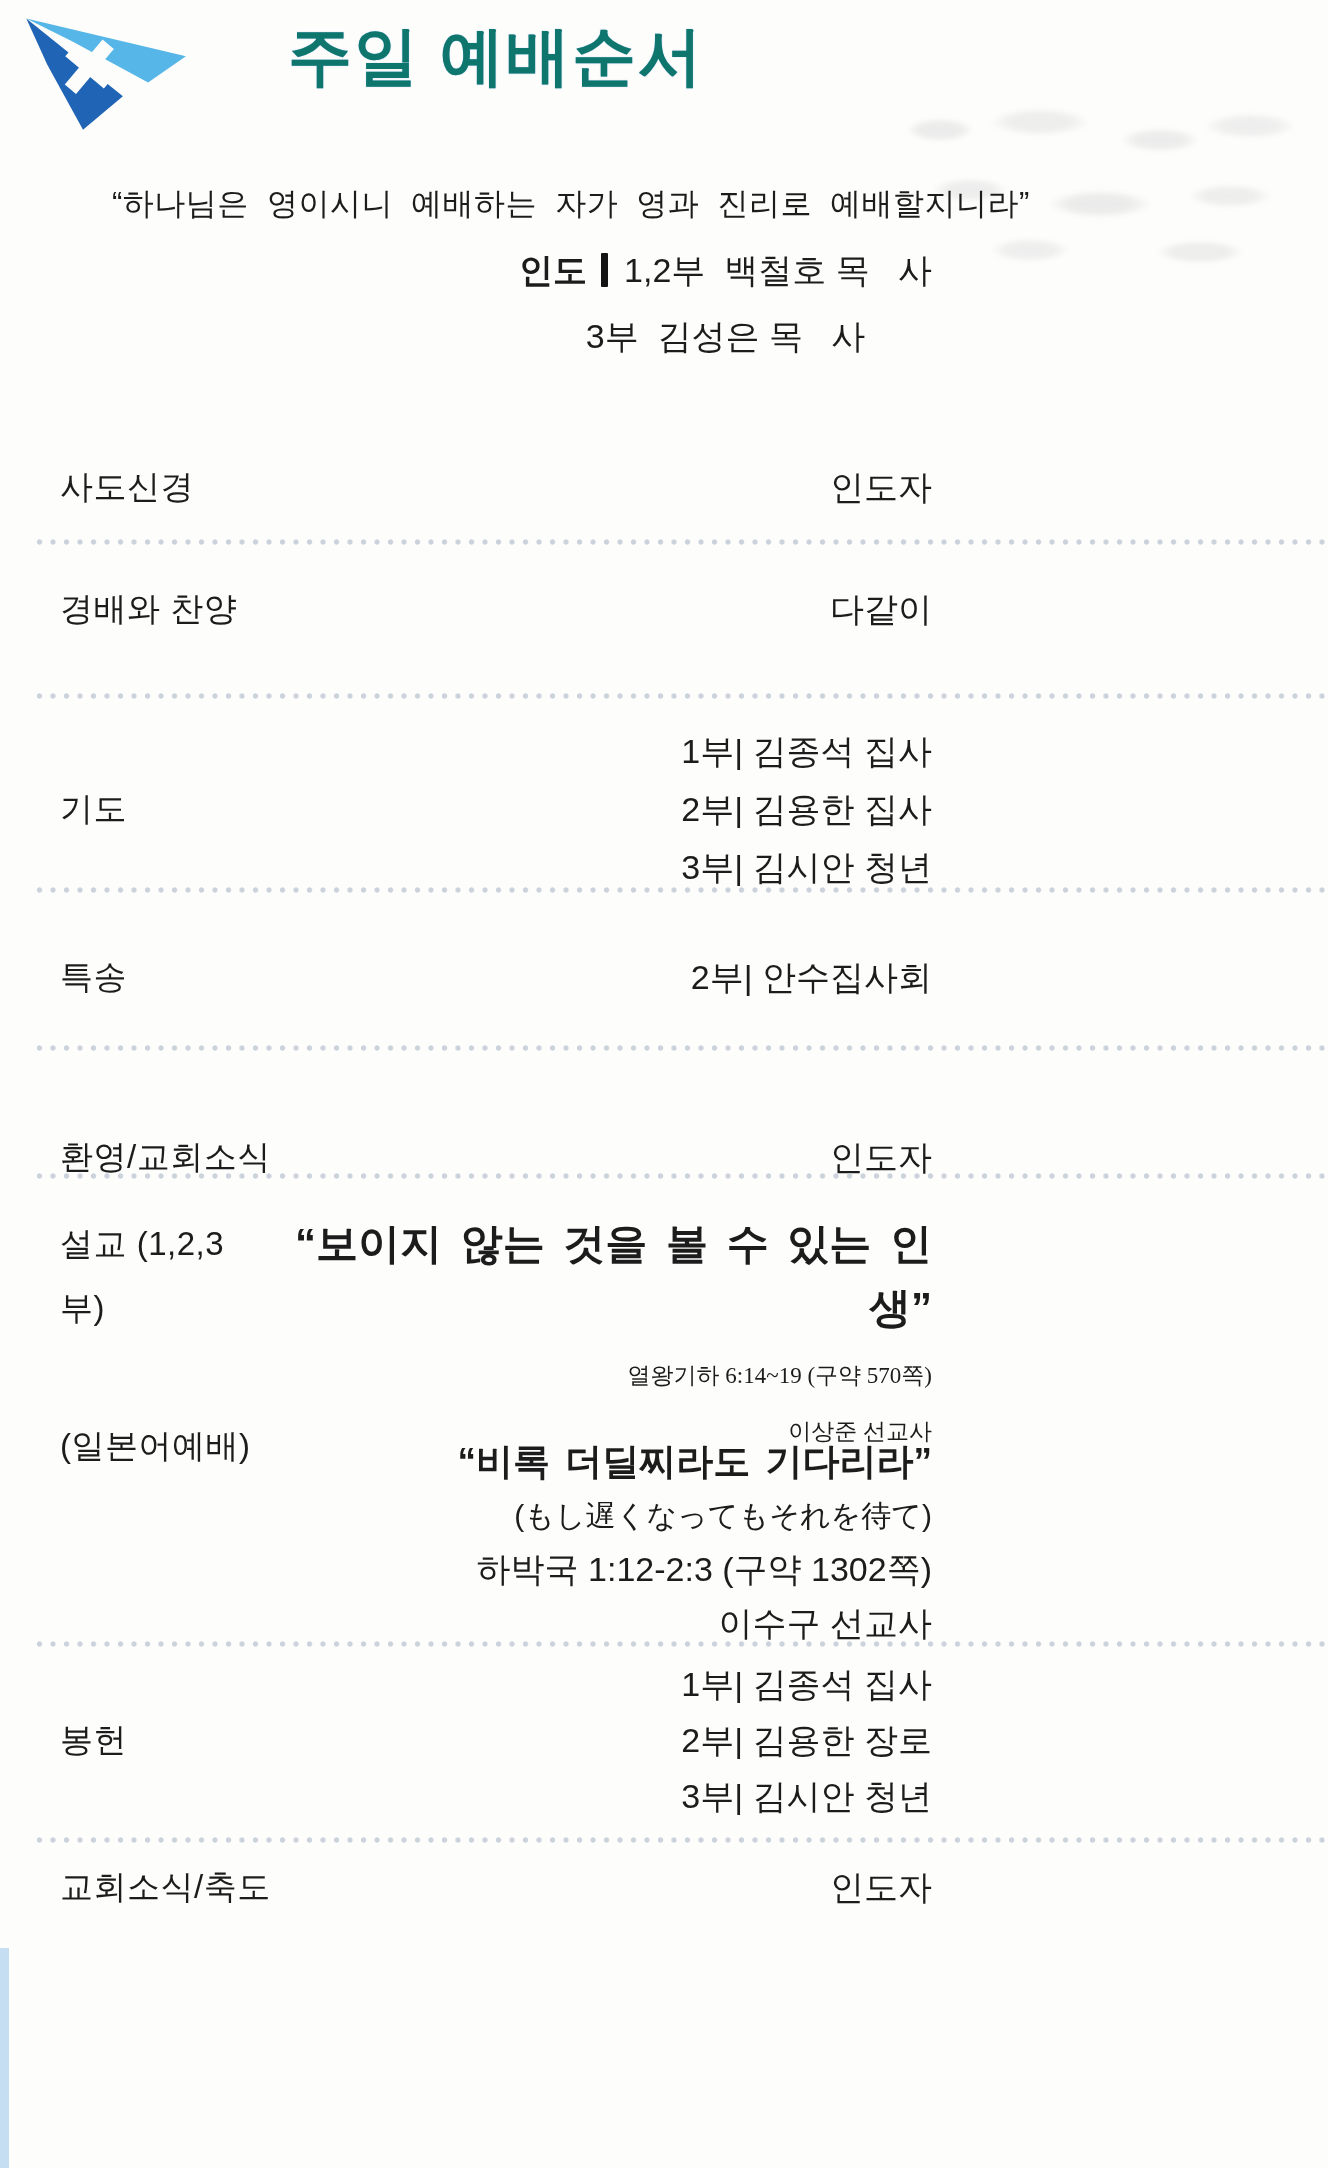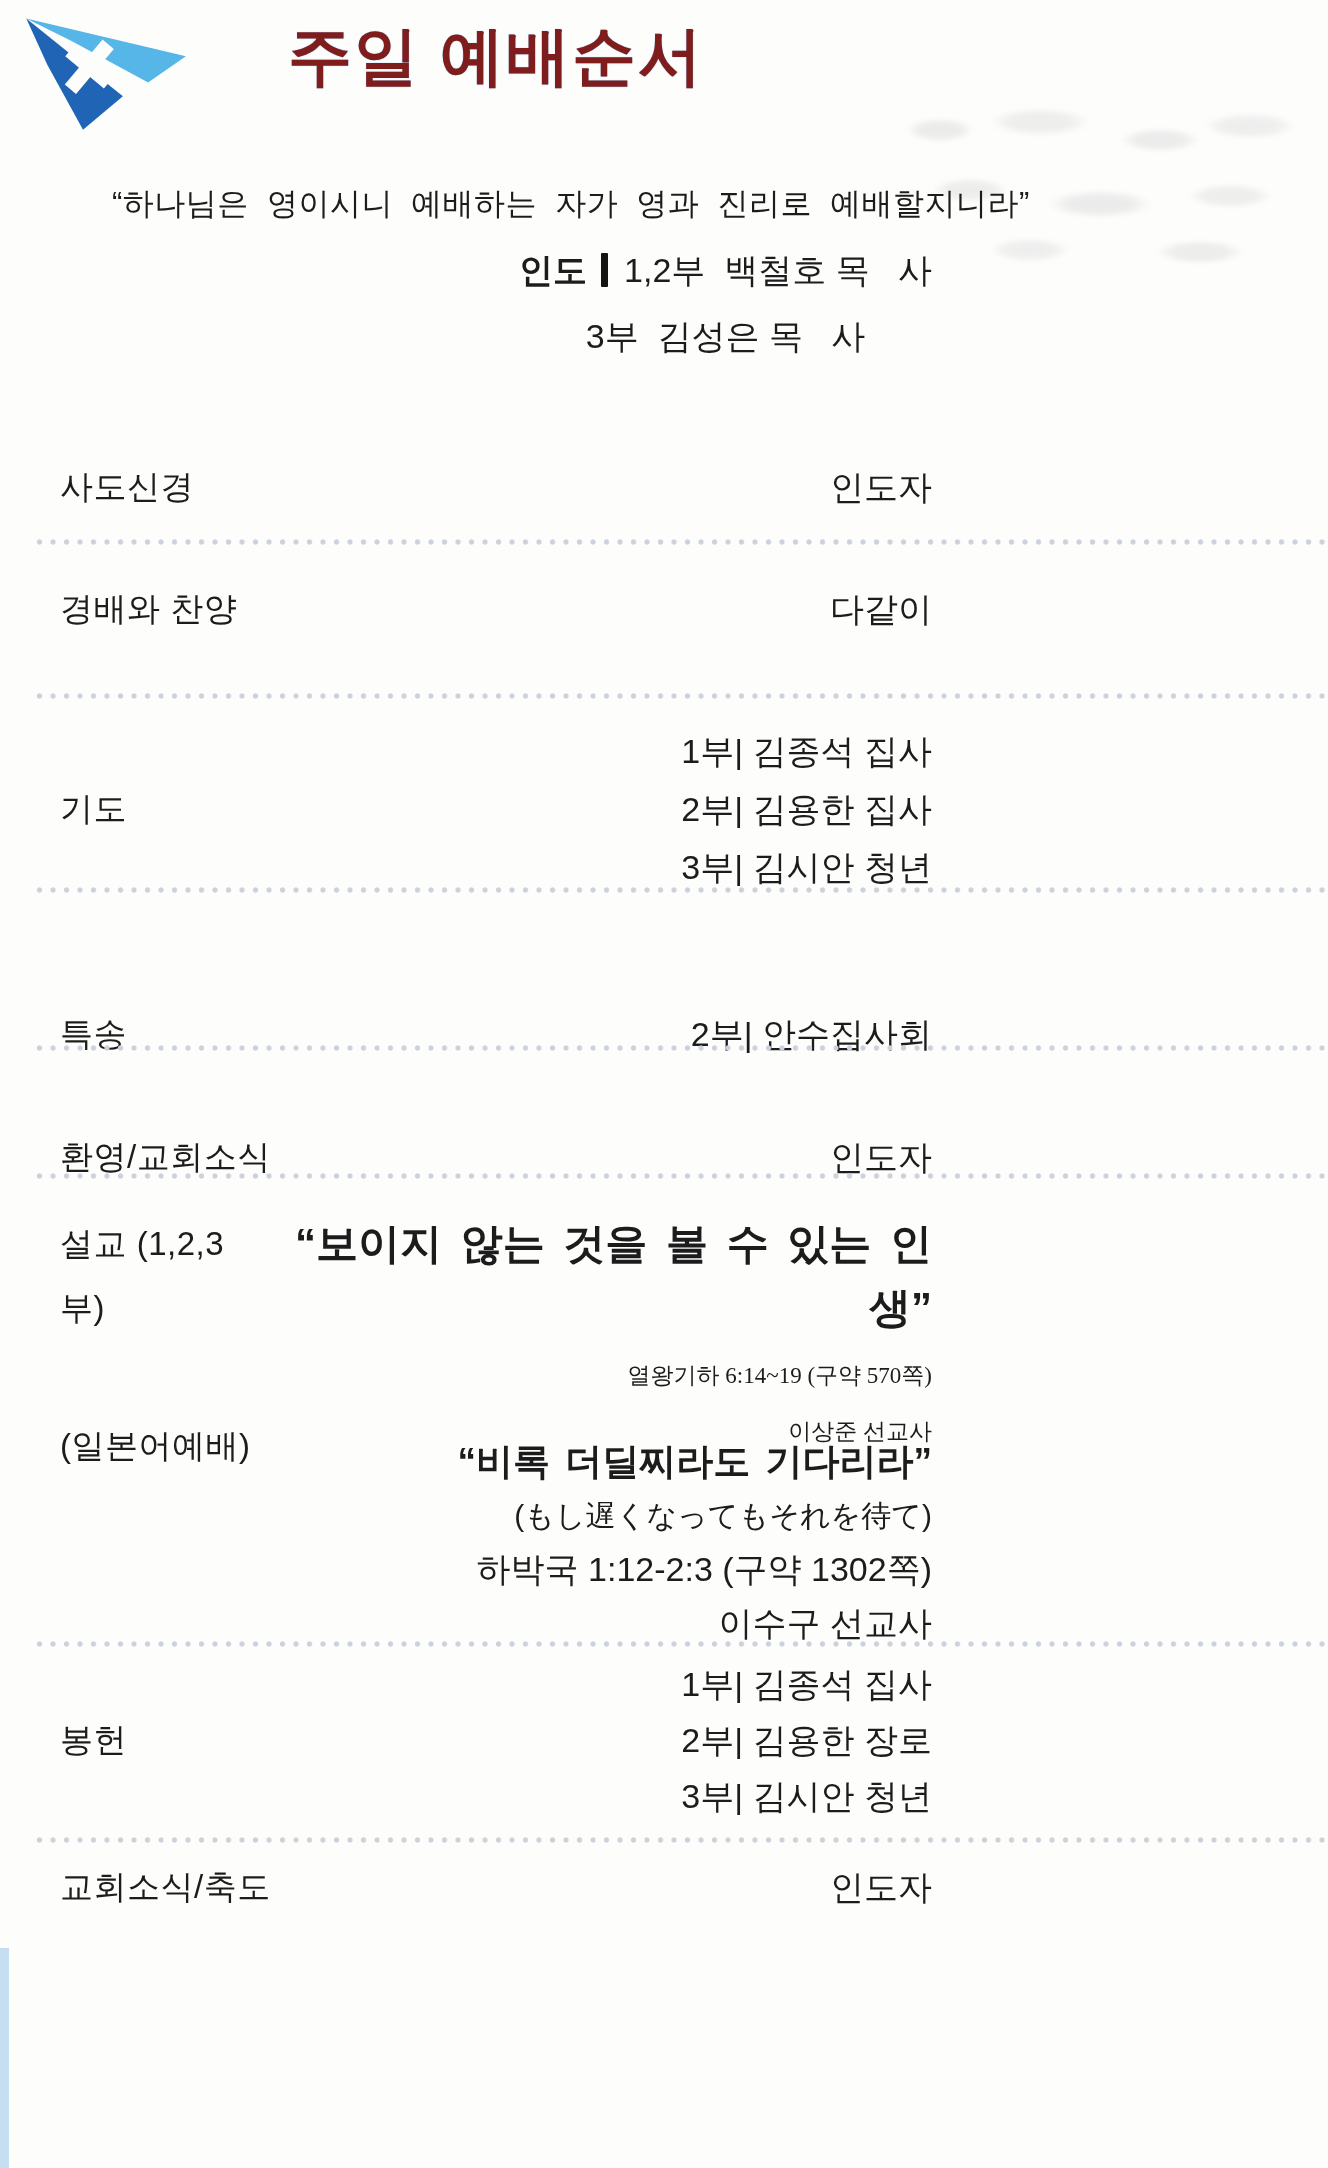--- a/index.html
+++ b/index.html
@@ -7,21 +7,21 @@
   body { font-family:"Liberation Sans","DejaVu Sans",sans-serif; }
   .page {
     position:relative; width:1328px; height:2168px;
     background:#fdfdfc; color:#1c1c1c; overflow:hidden; margin:0 auto;
   }
   
   .logo { position:absolute; left:20px; top:12px; }
   .page-title {
     position:absolute; left:60px; top:10px; width:872px;
     text-align:center; font-size:64px; font-weight:700;
-    color:#7f1d1d; letter-spacing:2px; line-height:92px;
+    color:#0f766e; letter-spacing:2px; line-height:92px;
     text-shadow:0 0 1px rgba(42,124,212,.6);
   }
   .quote {
     position:absolute; left:112px; top:180px; font-size:31px;
     letter-spacing:.5px; word-spacing:9px; line-height:48px; white-space:pre-wrap;
   }
   .leader-block { position:absolute; right:396px; top:246px; text-align:center; }
   .leader-line { font-size:34px; line-height:48px; white-space:pre-wrap; }
   .leader-line.second { margin-top:18px; }
   .leader-label { font-weight:700; }
@@ -115,21 +115,21 @@
   <div class="row" style="top:722px;">
     <div class="lbl">기도</div>
     <div class="stack">
       <div class="val-line">1부| 김종석 집사</div>
       <div class="val-line">2부| 김용한 집사</div>
       <div class="val-line">3부| 김시안 청년</div>
     </div>
   </div>
   <div class="dotted" style="top:886px;"></div>
 
-  <div class="row" style="top:1009px;">
+  <div class="row" style="top:952px;">
     <div class="lbl">특송</div>
     <div class="val">2부| 안수집사회</div>
   </div>
   <div class="dotted" style="top:1044px;"></div>
 
   <div class="row" style="top:1132px;">
     <div class="lbl">환영/교회소식</div>
     <div class="val">인도자</div>
   </div>
   <div class="dotted" style="top:1172px;"></div>

